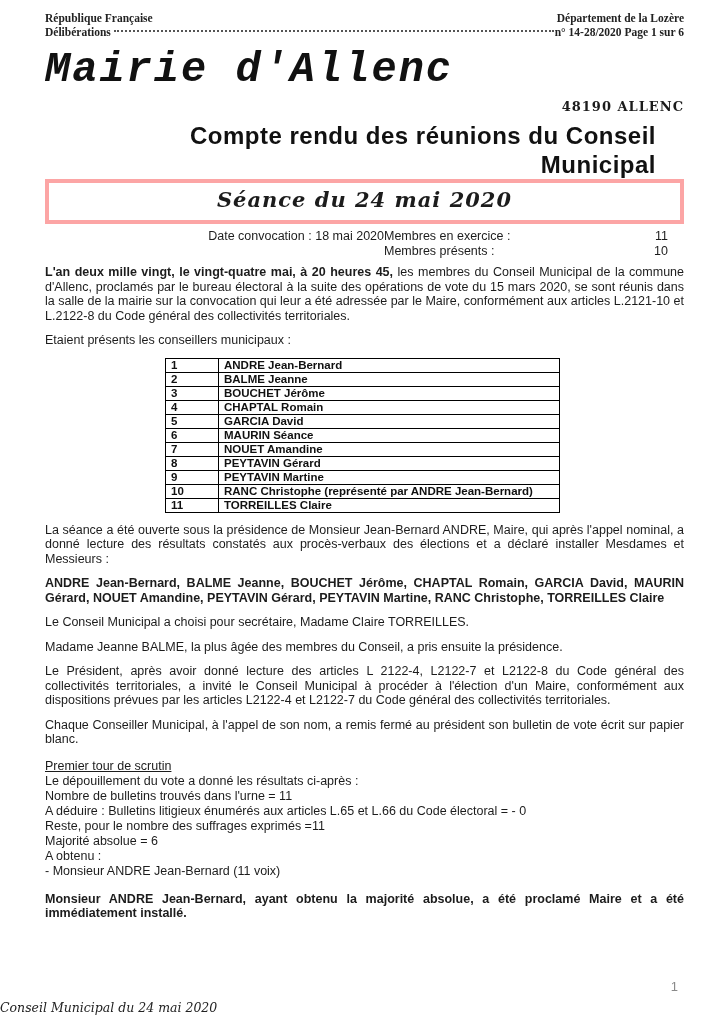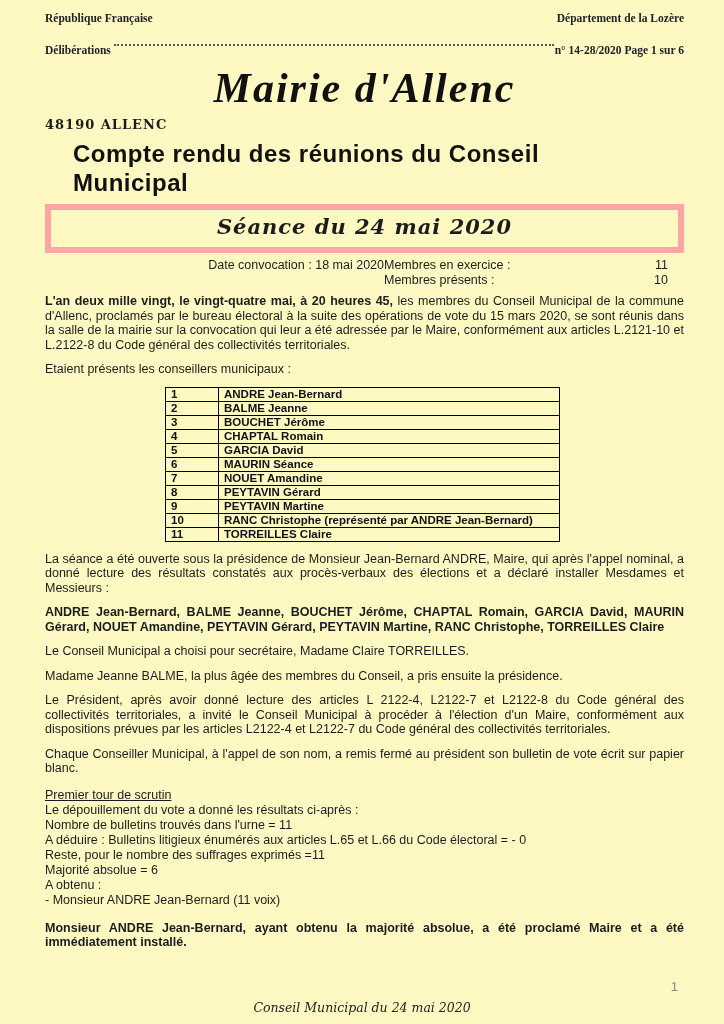--- a/index.html
+++ b/index.html
@@ -1,35 +1,35 @@
 <!DOCTYPE html>
 <html><head>
 <meta charset="utf-8">
 <style>
   html,body {margin:0; padding:0; background:#e8e8e8;}
   .page {
-    position:relative; width:724px; height:1024px; background:#fef9c3;
+    position:relative; width:724px; height:1024px; background:#ffffff;
     font-family:"Liberation Sans", sans-serif; color:#1c1c1c;
     box-sizing:border-box; padding:12px 40px 0 45px; overflow:hidden;
     margin:0 auto;
   }
   
   .hdr {font-family:"Liberation Serif", serif; font-weight:bold; font-size:11.5px; color:#222;}
   .hdr-row1 {display:flex; justify-content:space-between;}
-  .hdr-row2 {display:flex; align-items:flex-start; margin-top:20px;}
+  .hdr-row2 {display:flex; align-items:center; margin-top:2px;}
   .leader {flex:1; border-bottom:2px dotted #555; margin:0 1px 3px 3px;}
   
-  .mairie {text-align:center; font-family:Liberation Serif, serif; font-style:italic; font-weight:bold;
+  .mairie {text-align:left; font-family:Liberation Mono, monospace; font-style:italic; font-weight:bold;
            font-size:42px; margin-top:8px; letter-spacing:2px; line-height:1.15; color:#111;}
-  .address {text-align:left; font-family:"DejaVu Serif", serif; font-weight:bold; font-size:13px;
+  .address {text-align:right; font-family:"DejaVu Serif", serif; font-weight:bold; font-size:13px;
             margin-top:5px; letter-spacing:1px;}
-  .doc-title {text-align:left; font-size:24px; font-weight:bold; letter-spacing:0.5px;
+  .doc-title {text-align:right; font-size:24px; font-weight:bold; letter-spacing:0.5px;
               margin:7px 28px 0; line-height:29px; color:#111;}
   
-  .seance-box {border:6px solid #fca5a5; text-align:center; padding:4px 0 8px; margin-top:7px;}
+  .seance-box {border:4px solid #fca5a5; text-align:center; padding:4px 0 8px; }
   .seance {font-family:"DejaVu Serif", serif; font-style:italic; font-weight:bold; font-size:21px; letter-spacing:1px;}
   
   .convoc {display:flex; justify-content:flex-end; font-size:12.5px; margin:5px 16px 6px; line-height:15px;}
   .convoc-right {width:284px; display:flex; flex-direction:column;}
   .convoc-row {display:flex; justify-content:space-between;gap:12px;}
   
   .section-head {border-top:3px double #000; border-bottom:2px solid #000; padding:2px 0 3px;}
   .section-head h2 {margin:0; font-size:13.5px; font-weight:bold; color:#111;}
   
   p {font-size:12.5px; line-height:14.5px; margin:10px 0;}
@@ -41,21 +41,21 @@
   .council {border-collapse:collapse; margin:8px 0 10px 120px; font-size:11.5px; font-weight:bold;}
   .council td {border:1.5px solid #000; padding:0 5px; line-height:13px; height:13px; color:#111;}
   .council td.num {width:42px;}
   .council td.name {width:330px;}
   
   .scrutin {font-size:12.5px; line-height:15px; margin:12px 0 0;}
   .scrutin-heading {text-decoration:underline;}
   .conclusion {margin-top:13px;}
   
   .pagenum {position:absolute; right:46px; bottom:30px; font-size:13px; color:#8a8a8a;}
-  .footer-center {position:absolute; left:0; right:0; bottom:9px; text-align:center;
+  .footer-center {position:absolute; left:0; right:0; bottom:9px; 
                   font-family:"DejaVu Serif", serif; font-style:italic; font-size:12.5px; color:#222;}
 </style>
 </head>
 <body>
 
 <div class="page">
 
   <div class="hdr">
     <div class="hdr-row1">
       <span>République Française</span>

